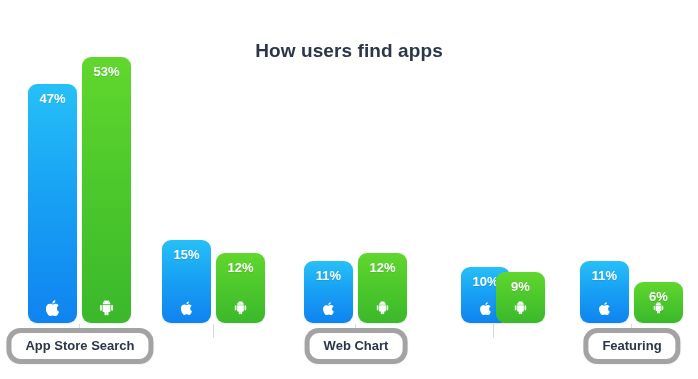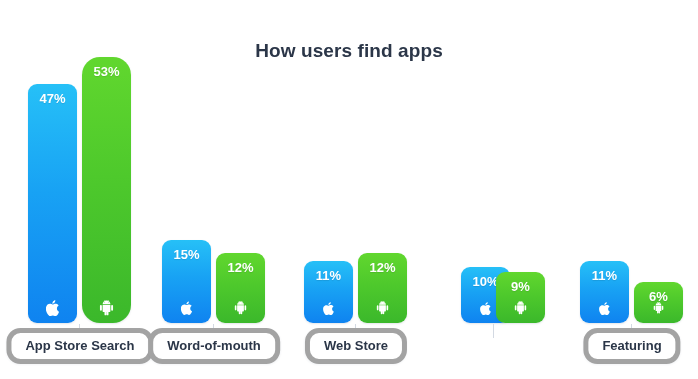--- a/index.html
+++ b/index.html
@@ -125,21 +125,21 @@
     <div class="group" style="left:28px; width:103px;">
       <div class="bars">
         <div class="bar ios" style="height:239px;">
           <span class="bar-value">47%</span>
           <span class="bar-icon">
             <svg width="13" height="16" viewBox="0 0 13 16" fill="#ffffff">
                 <path d="M8.6 2.6c.5-.62.86-1.48.73-2.35-.74.03-1.64.5-2.17 1.11-.47.55-.9 1.43-.78 2.27.83.07 1.68-.42 2.22-1.03zM10.9 8.5c-.02-2.05 1.67-3.03 1.75-3.08-.95-1.4-2.44-1.59-2.97-1.61-1.27-.13-2.47.74-3.11.74-.64 0-1.63-.72-2.68-.7-1.38.02-2.65.8-3.36 2.03-1.43 2.49-.37 6.18 1.03 8.2.68.99 1.5 2.11 2.57 2.07 1.03-.04 1.42-.67 2.67-.67s1.6.67 2.69.65c1.11-.02 1.81-1.01 2.49-2 .78-1.15 1.1-2.26 1.12-2.32-.02-.01-2.15-.83-2.2-3.31z"></path>
               </svg>
           </span>
         </div>
-        <div class="bar android" style="height:266px;border-radius:18px;">
+        <div class="bar android" style="height:266px;">
           <span class="bar-value">53%</span>
           <span class="bar-icon">
             <svg width="15" height="16" viewBox="0 0 15 16" fill="#ffffff">
                 <path d="M3.6 4.9h7.8v6.4a.7.7 0 0 1-.7.7H9.5v2.4a.95.95 0 1 1-1.9 0v-2.4H7.4v2.4a.95.95 0 1 1-1.9 0v-2.4H4.3a.7.7 0 0 1-.7-.7V4.9zM1.9 4.9a.95.95 0 0 1 .95.95v4a.95.95 0 1 1-1.9 0v-4A.95.95 0 0 1 1.9 4.9zM13.1 4.9a.95.95 0 0 1 .95.95v4a.95.95 0 1 1-1.9 0v-4a.95.95 0 0 1 .95-.95zM3.65 4.2c.1-1.45.96-2.68 2.2-3.35l-.72-1.06a.22.22 0 0 1 .36-.25l.74 1.09c.4-.15.84-.23 1.3-.23s.9.08 1.3.23L9.57-.46a.22.22 0 0 1 .36.25l-.72 1.06c1.24.67 2.1 1.9 2.2 3.35H3.65zm2.05-1.63a.45.45 0 1 0 0-.9.45.45 0 0 0 0 .9zm3.6 0a.45.45 0 1 0 0-.9.45.45 0 0 0 0 .9z"></path>
               </svg>
           </span>
         </div>
       </div>
       <div class="connector"></div>
       <div class="label-pill">App Store Search</div>
@@ -158,21 +158,20 @@
         <div class="bar android" style="height:70px;">
           <span class="bar-value">12%</span>
           <span class="bar-icon">
             <svg width="13" height="14" viewBox="0 0 15 16" fill="#ffffff">
                 <path d="M3.6 4.9h7.8v6.4a.7.7 0 0 1-.7.7H9.5v2.4a.95.95 0 1 1-1.9 0v-2.4H7.4v2.4a.95.95 0 1 1-1.9 0v-2.4H4.3a.7.7 0 0 1-.7-.7V4.9zM1.9 4.9a.95.95 0 0 1 .95.95v4a.95.95 0 1 1-1.9 0v-4A.95.95 0 0 1 1.9 4.9zM13.1 4.9a.95.95 0 0 1 .95.95v4a.95.95 0 1 1-1.9 0v-4a.95.95 0 0 1 .95-.95zM3.65 4.2c.1-1.45.96-2.68 2.2-3.35l-.72-1.06a.22.22 0 0 1 .36-.25l.74 1.09c.4-.15.84-.23 1.3-.23s.9.08 1.3.23L9.57-.46a.22.22 0 0 1 .36.25l-.72 1.06c1.24.67 2.1 1.9 2.2 3.35H3.65zm2.05-1.63a.45.45 0 1 0 0-.9.45.45 0 0 0 0 .9zm3.6 0a.45.45 0 1 0 0-.9.45.45 0 0 0 0 .9z"></path>
               </svg>
           </span>
         </div>
       </div>
       <div class="connector"></div>
-      <div class="label-pill">Word-of-mouth</div>
     </div>
 
     <div class="group" style="left:304px; width:103px;">
       <div class="bars">
         <div class="bar ios" style="height:62px;">
           <span class="bar-value">11%</span>
           <span class="bar-icon">
             <svg width="11" height="13" viewBox="0 0 13 16" fill="#ffffff">
                 <path d="M8.6 2.6c.5-.62.86-1.48.73-2.35-.74.03-1.64.5-2.17 1.11-.47.55-.9 1.43-.78 2.27.83.07 1.68-.42 2.22-1.03zM10.9 8.5c-.02-2.05 1.67-3.03 1.75-3.08-.95-1.4-2.44-1.59-2.97-1.61-1.27-.13-2.47.74-3.11.74-.64 0-1.63-.72-2.68-.7-1.38.02-2.65.8-3.36 2.03-1.43 2.49-.37 6.18 1.03 8.2.68.99 1.5 2.11 2.57 2.07 1.03-.04 1.42-.67 2.67-.67s1.6.67 2.69.65c1.11-.02 1.81-1.01 2.49-2 .78-1.15 1.1-2.26 1.12-2.32-.02-.01-2.15-.83-2.2-3.31z"></path>
               </svg>
@@ -181,21 +180,21 @@
         <div class="bar android" style="height:70px;">
           <span class="bar-value">12%</span>
           <span class="bar-icon">
             <svg width="13" height="14" viewBox="0 0 15 16" fill="#ffffff">
                 <path d="M3.6 4.9h7.8v6.4a.7.7 0 0 1-.7.7H9.5v2.4a.95.95 0 1 1-1.9 0v-2.4H7.4v2.4a.95.95 0 1 1-1.9 0v-2.4H4.3a.7.7 0 0 1-.7-.7V4.9zM1.9 4.9a.95.95 0 0 1 .95.95v4a.95.95 0 1 1-1.9 0v-4A.95.95 0 0 1 1.9 4.9zM13.1 4.9a.95.95 0 0 1 .95.95v4a.95.95 0 1 1-1.9 0v-4a.95.95 0 0 1 .95-.95zM3.65 4.2c.1-1.45.96-2.68 2.2-3.35l-.72-1.06a.22.22 0 0 1 .36-.25l.74 1.09c.4-.15.84-.23 1.3-.23s.9.08 1.3.23L9.57-.46a.22.22 0 0 1 .36.25l-.72 1.06c1.24.67 2.1 1.9 2.2 3.35H3.65zm2.05-1.63a.45.45 0 1 0 0-.9.45.45 0 0 0 0 .9zm3.6 0a.45.45 0 1 0 0-.9.45.45 0 0 0 0 .9z"></path>
               </svg>
           </span>
         </div>
       </div>
       <div class="connector"></div>
-      <div class="label-pill">Web Store</div>
+      <div class="label-pill">Web Chart</div>
     </div>
 
     <div class="group" style="left:442px; width:103px;">
       <div class="bars">
         <div class="bar ios" style="height:56px;margin-left:19px;">
           <span class="bar-value">10%</span>
           <span class="bar-icon">
             <svg width="11" height="13" viewBox="0 0 13 16" fill="#ffffff">
                 <path d="M8.6 2.6c.5-.62.86-1.48.73-2.35-.74.03-1.64.5-2.17 1.11-.47.55-.9 1.43-.78 2.27.83.07 1.68-.42 2.22-1.03zM10.9 8.5c-.02-2.05 1.67-3.03 1.75-3.08-.95-1.4-2.44-1.59-2.97-1.61-1.27-.13-2.47.74-3.11.74-.64 0-1.63-.72-2.68-.7-1.38.02-2.65.8-3.36 2.03-1.43 2.49-.37 6.18 1.03 8.2.68.99 1.5 2.11 2.57 2.07 1.03-.04 1.42-.67 2.67-.67s1.6.67 2.69.65c1.11-.02 1.81-1.01 2.49-2 .78-1.15 1.1-2.26 1.12-2.32-.02-.01-2.15-.83-2.2-3.31z"></path>
               </svg>

